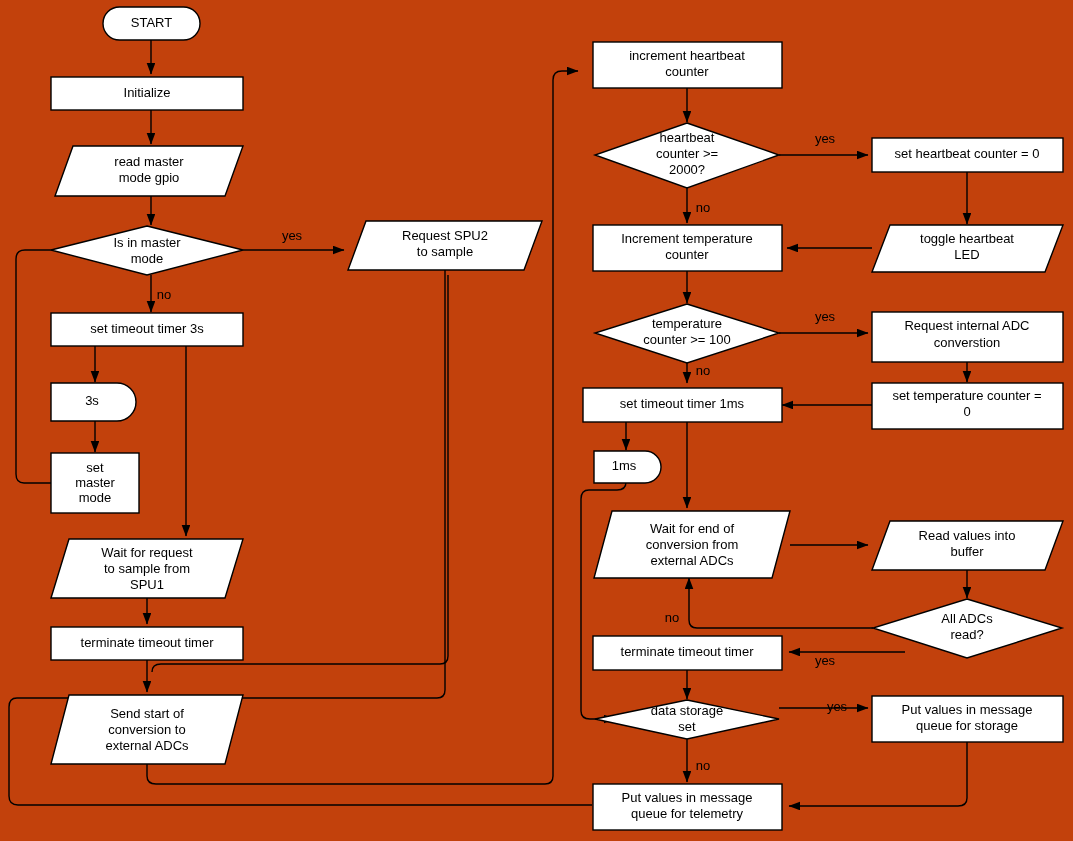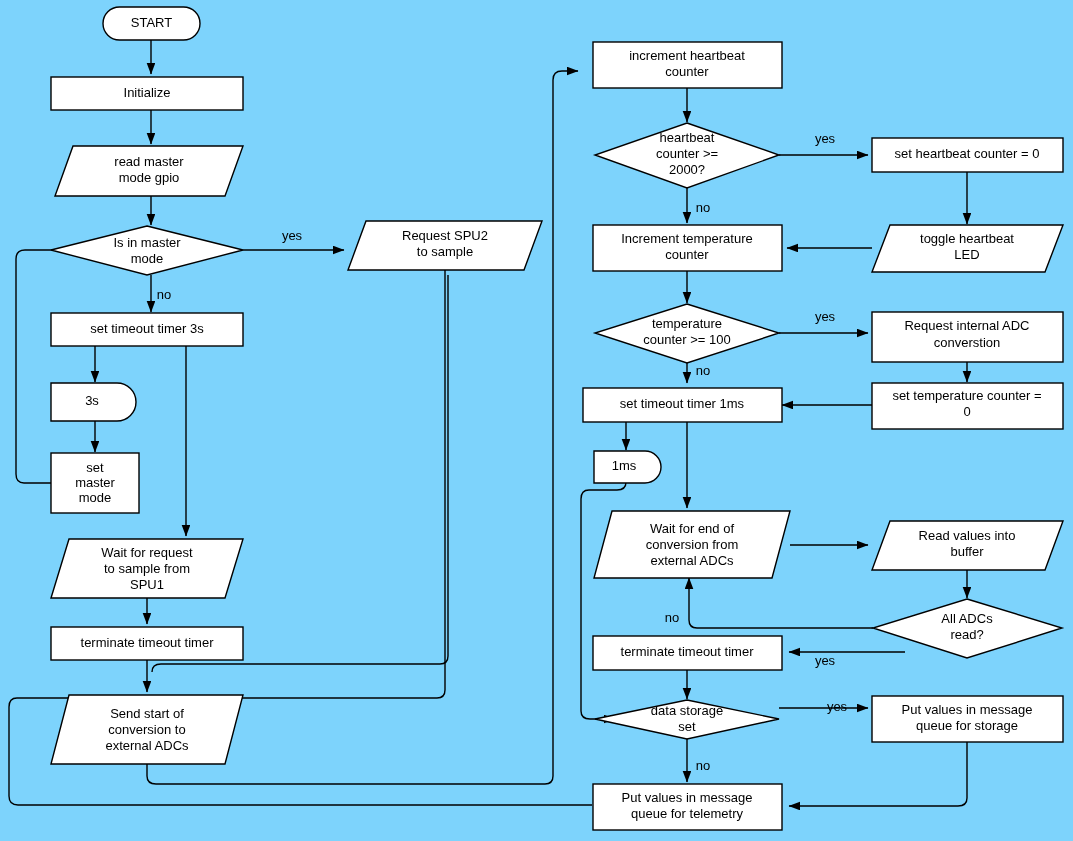--- a/index.html
+++ b/index.html
@@ -1,17 +1,17 @@
 <!DOCTYPE html>
 <html><head>
 <meta charset="utf-8">
 <style>
   html,body{margin:0;padding:0;background:#ffffff;}
   body{font-family:"Liberation Sans", sans-serif;}
-  #stage{position:relative;width:1073px;height:841px;background:#7dd3fc;overflow:hidden;}
+  #stage{position:relative;width:1073px;height:841px;background:#c2410c;overflow:hidden;}
   svg#flow{position:absolute;left:0;top:0;width:1073px;height:841px;}
   .nodetext{font-family:"Liberation Sans", sans-serif;font-size:13px;fill:#000000;text-anchor:middle;dominant-baseline:middle;}
   .edgelabel{font-family:"Liberation Sans", sans-serif;font-size:13px;fill:#000000;text-anchor:middle;dominant-baseline:middle;}
   .shape{fill:#ffffff;stroke:#000000;stroke-width:1.4;}
   .edge{fill:none;stroke:#000000;stroke-width:1.4;}
 </style>
 </head>
 <body>
 
 <div id="stage">

